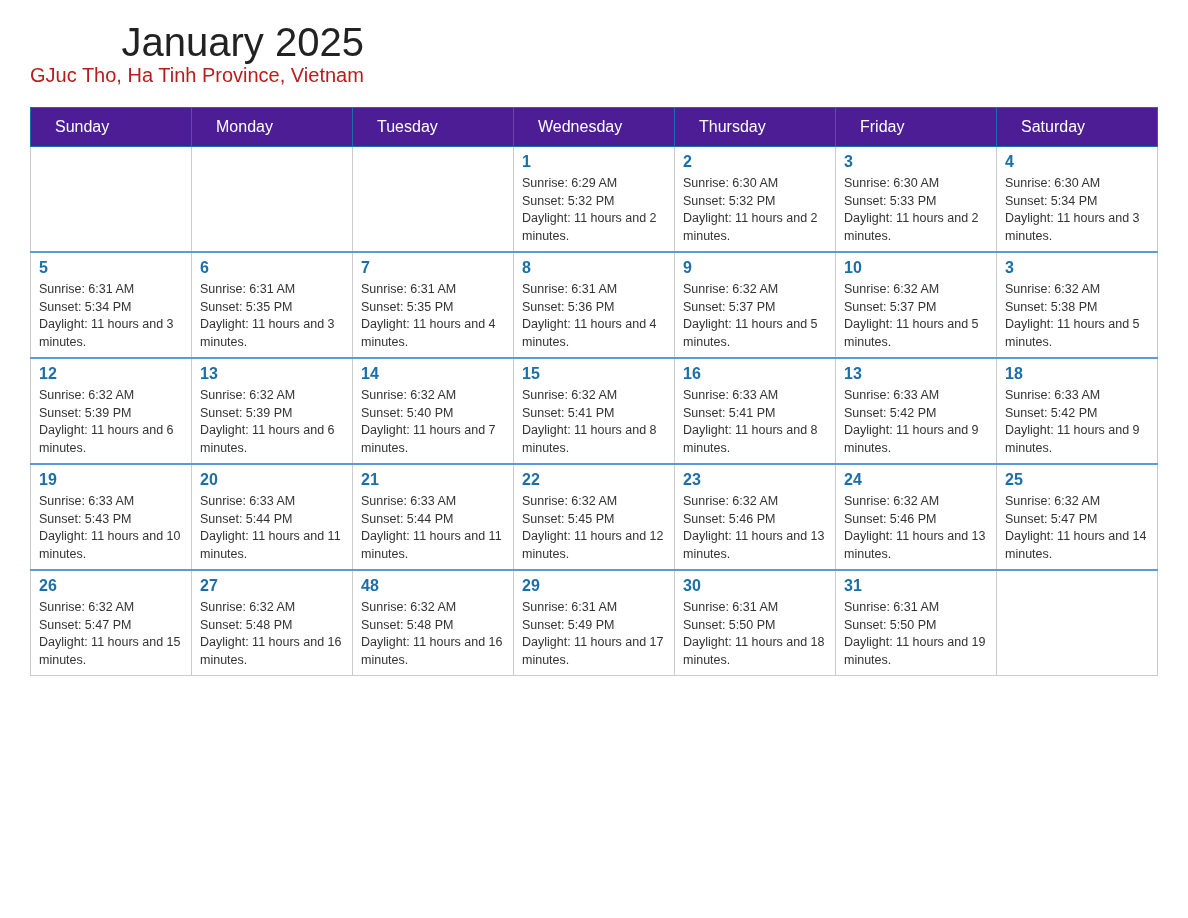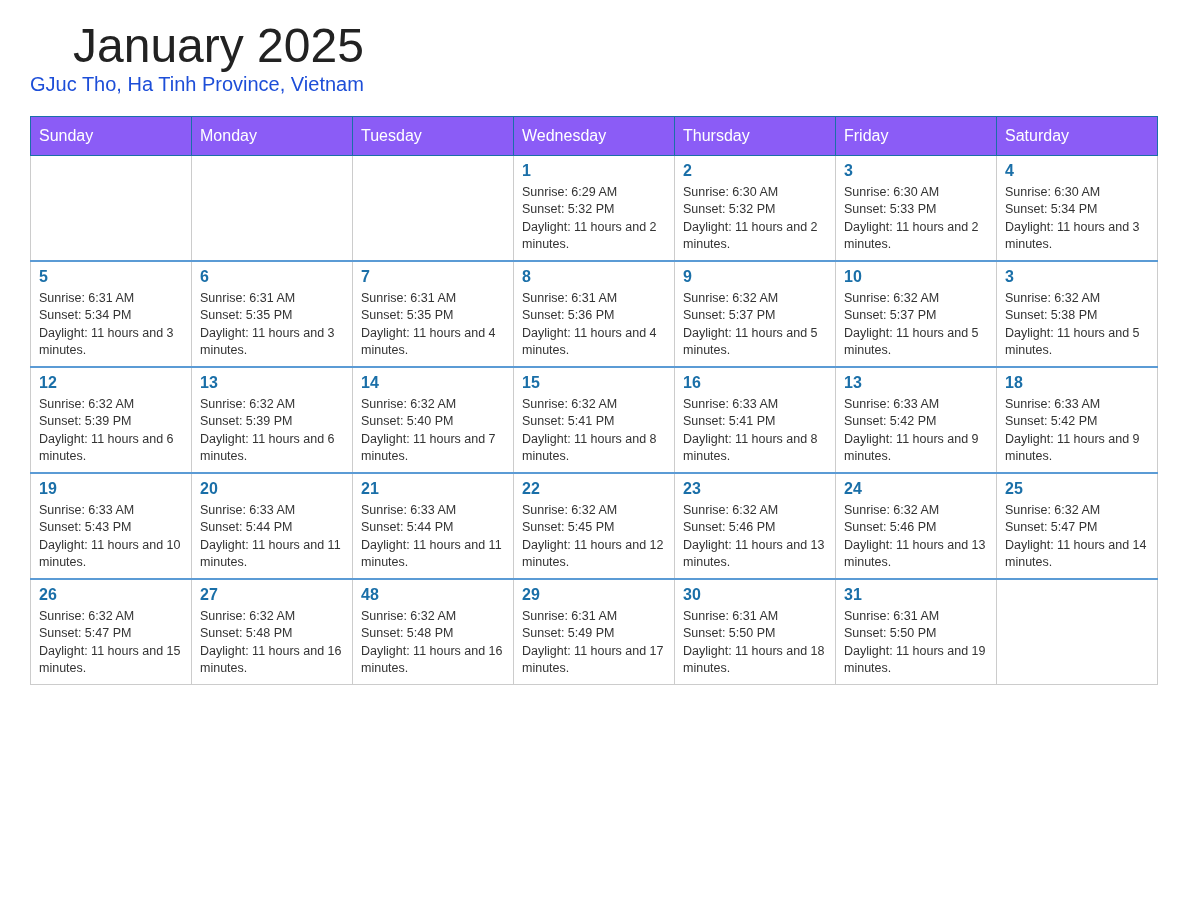--- a/index.html
+++ b/index.html
@@ -23,38 +23,38 @@
     }
     .logo-text-blue {
       font-size: 22px;
       font-weight: bold;
       color: #1a6fa8;
     }
     .title-section {
       text-align: right;
     }
     .title-section h1 {
-      font-size: 48px;
+      font-size: 40px;
       font-weight: normal;
       color: #222;
       line-height: 1.1;
     }
     .title-section h2 {
       font-size: 20px;
       font-weight: normal;
-      color: #1d4ed8;
+      color: #b91c1c;
     }
     .calendar {
       width: 100%;
       border-collapse: collapse;
     }
     .calendar thead tr th {
-      background-color: #8b5cf6;
+      background-color: #4c1d95;
       color: #ffffff;
-      padding: 10px 8px;
+      padding: 10px 24px;
       font-size: 16px;
       font-weight: normal;
       text-align: left;
       border: 1px solid #1a6fa8;
     }
     .calendar tbody tr td {
       vertical-align: top;
       border: 1px solid #cccccc;
       padding: 6px 8px;
       width: calc(100% / 7);

